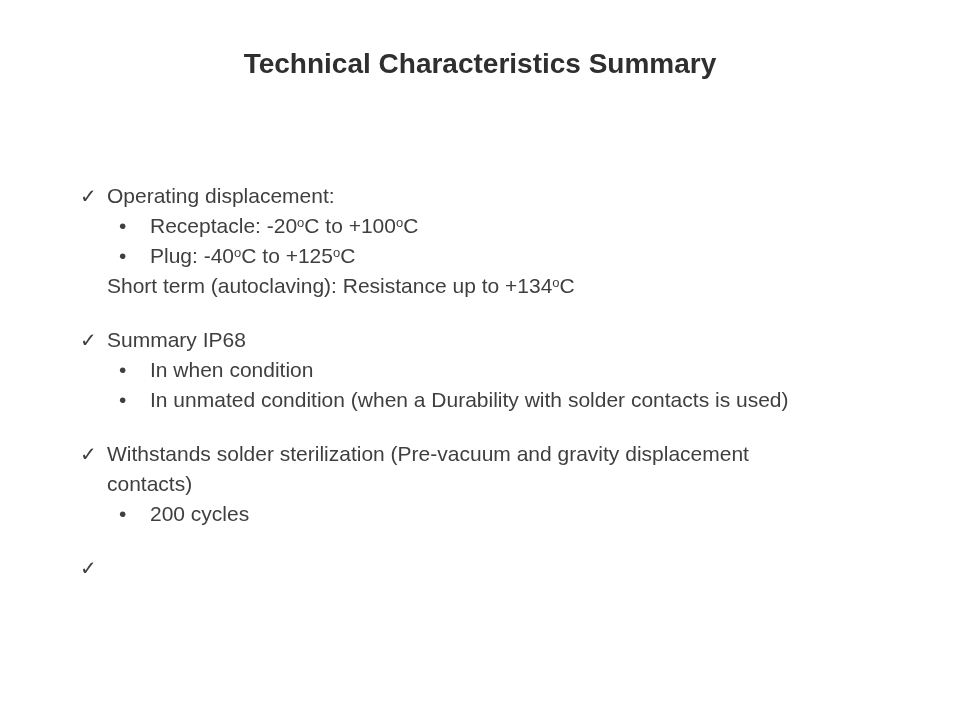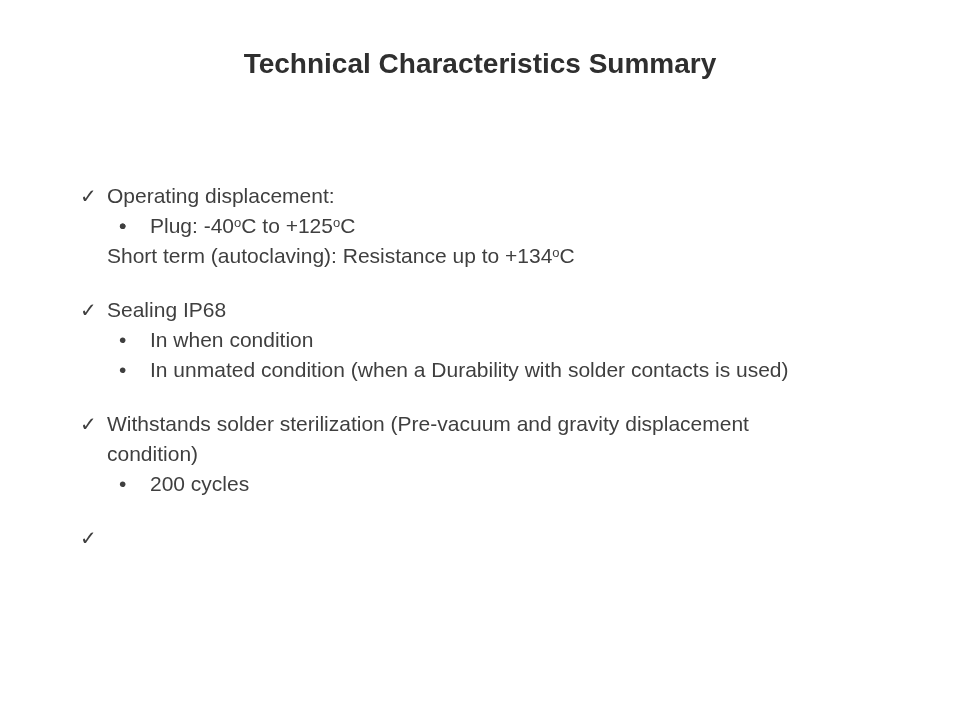--- a/index.html
+++ b/index.html
@@ -60,31 +60,31 @@
   }
 </style>
 </head>
 <body>
 
 <div class="slide">
   <h1 class="title">Technical Characteristics Summary</h1>
   <div class="content">
       <div class="section">
         <div class="line lvl1"><span class="marker check">✓</span><span class="text">Operating displacement:</span></div>
-        <div class="line lvl2"><span class="marker dot">•</span></div>
+        <div class="line lvl2"><span class="marker dot">•</span><span class="text">Receptacle: -20<sup>o</sup>C to +100<sup>o</sup>C</span></div>
         <div class="line lvl2"><span class="marker dot">•</span><span class="text">Plug: -40<sup>o</sup>C to +125<sup>o</sup>C</span></div>
         <div class="line lvl1"><span class="text">Short term (autoclaving): Resistance up to +134<sup>o</sup>C</span></div>
       </div>
       <div class="section">
-        <div class="line lvl1"><span class="marker check">✓</span><span class="text">Sealing IP68</span></div>
+        <div class="line lvl1"><span class="marker check">✓</span><span class="text">Summary IP68</span></div>
         <div class="line lvl2"><span class="marker dot">•</span><span class="text">In when condition</span></div>
         <div class="line lvl2"><span class="marker dot">•</span><span class="text">In unmated condition (when a Durability with solder contacts is used)</span></div>
       </div>
       <div class="section">
         <div class="line lvl1"><span class="marker check">✓</span><span class="text">Withstands solder sterilization (Pre-vacuum and gravity displacement</span></div>
-        <div class="line lvl1"><span class="text">condition)</span></div>
+        <div class="line lvl1"><span class="text">contacts)</span></div>
         <div class="line lvl2"><span class="marker dot">•</span><span class="text">200 cycles</span></div>
       </div>
       <div class="section">
         <div class="line lvl1"><span class="marker check">✓</span></div>
       </div>
     </div>
 </div>
 
 </body></html>

